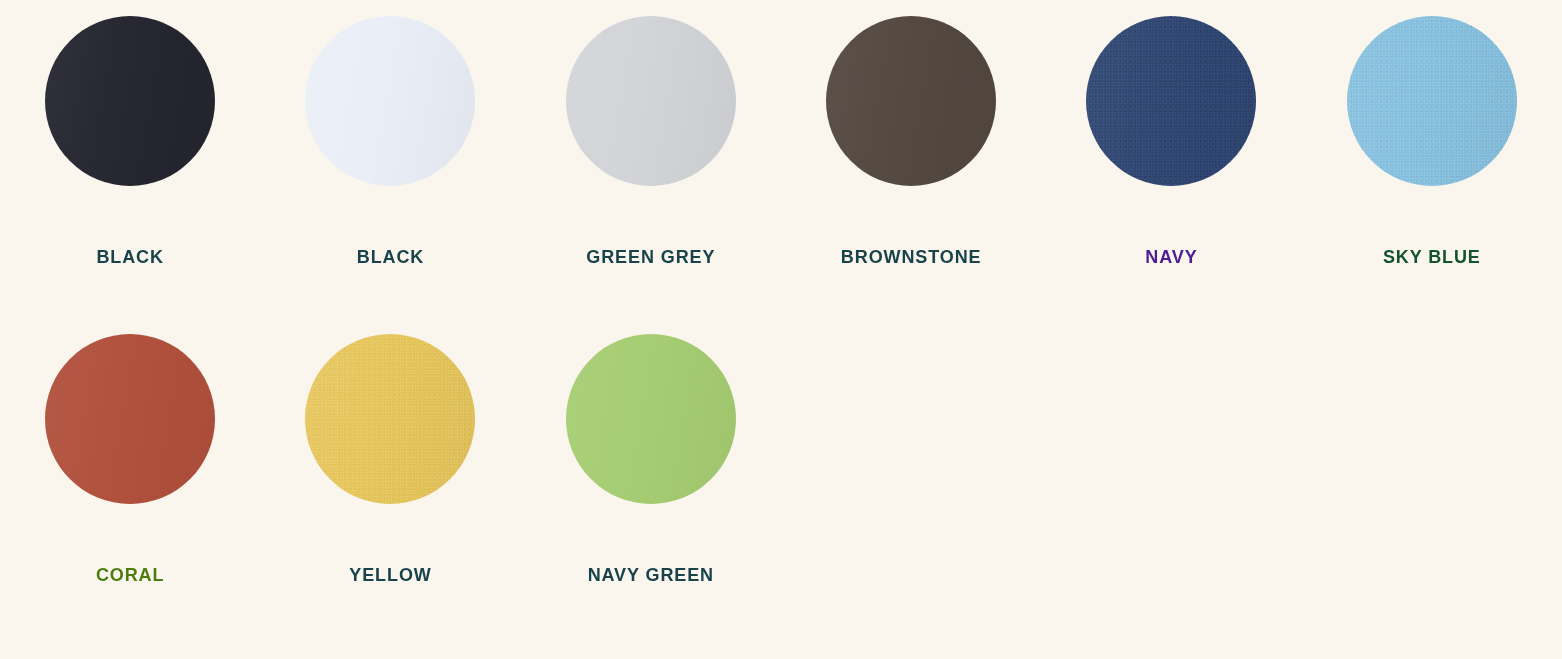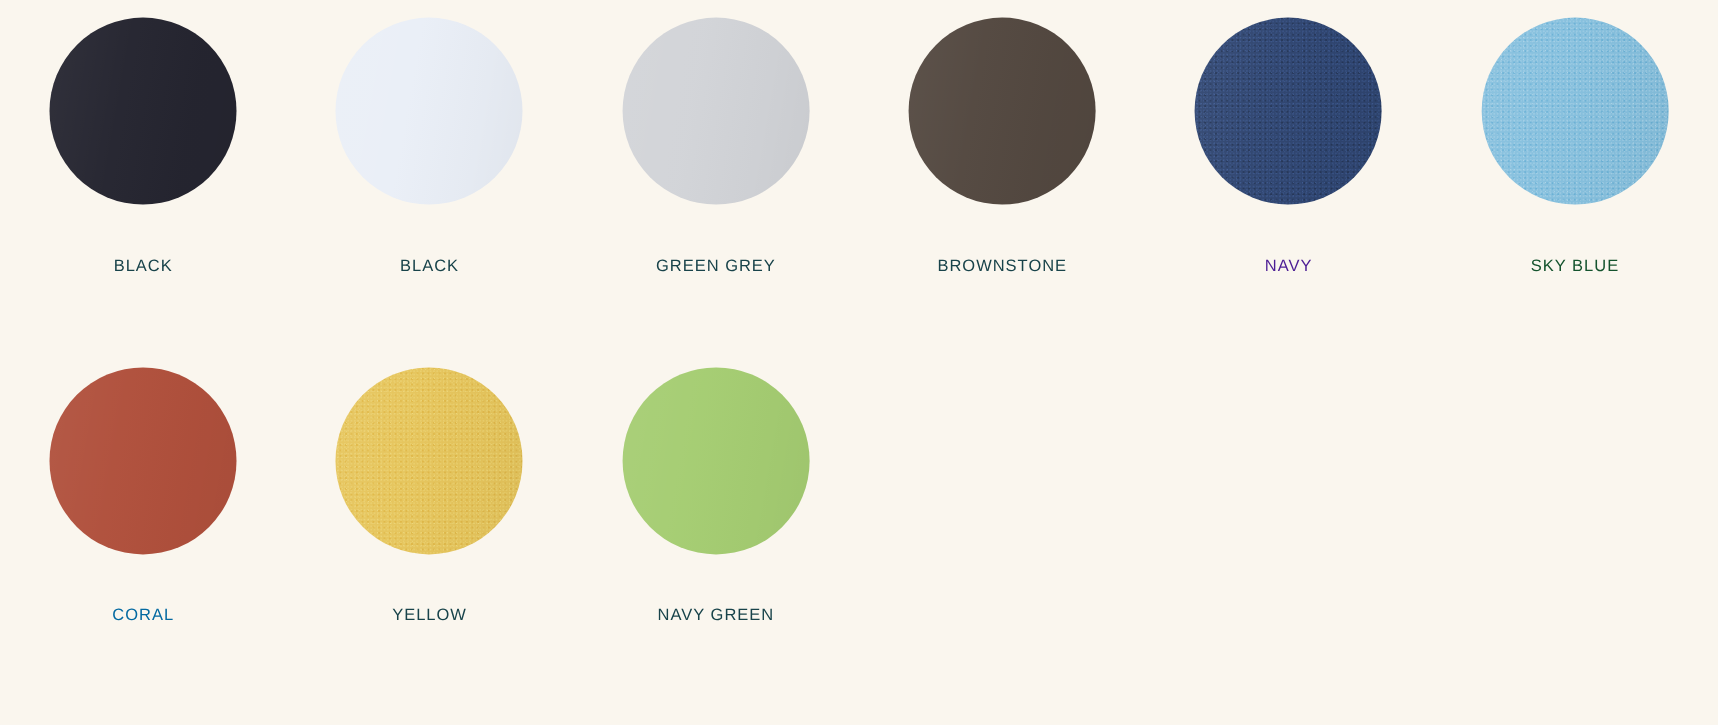--- a/index.html
+++ b/index.html
@@ -69,23 +69,23 @@
     border-radius: 50%;
     pointer-events: none;
     background: linear-gradient(100deg,
       rgba(255,255,255,0.055) 0%,
       rgba(255,255,255,0.015) 38%,
       rgba(0,0,0,0.020) 72%,
       rgba(0,0,0,0.045) 100%);
   }
 
   .swatch-label {
-    margin-top: 48px;
-    font-size: 15px;
-    font-weight: normal;
+    margin-top: 62px;
+    font-size: 18px;
+    font-weight: bold;
     letter-spacing: 0.9px;
     color: #18434a;
     text-align: center;
     white-space: nowrap;
     line-height: 1;
   }
 </style>
 </head>
 <body style="background: rgb(250, 246, 238);">
 
@@ -117,21 +117,21 @@
   </div>
 
   <div class="swatch-cell">
     <div class="swatch-disc textured" style="background-color: rgb(134, 192, 222);"></div>
     <div class="swatch-label" style="color: #14532d;">SKY BLUE</div>
   </div>
 
 
   <div class="swatch-cell">
     <div class="swatch-disc" style="background-color: rgb(176, 80, 60);"></div>
-    <div class="swatch-label" style="color: #0369a1;">CORAL</div>
+    <div class="swatch-label" style="color: #4d7c0f;">CORAL</div>
   </div>
 
   <div class="swatch-cell">
     <div class="swatch-disc textured" style="background-color: rgb(230, 197, 92);"></div>
     <div class="swatch-label" style="color: rgb(24, 67, 74);">YELLOW</div>
   </div>
 
   <div class="swatch-cell">
     <div class="swatch-disc" style="background-color: rgb(165, 205, 114);"></div>
     <div class="swatch-label" style="color: rgb(24, 67, 74);">NAVY GREEN</div>

